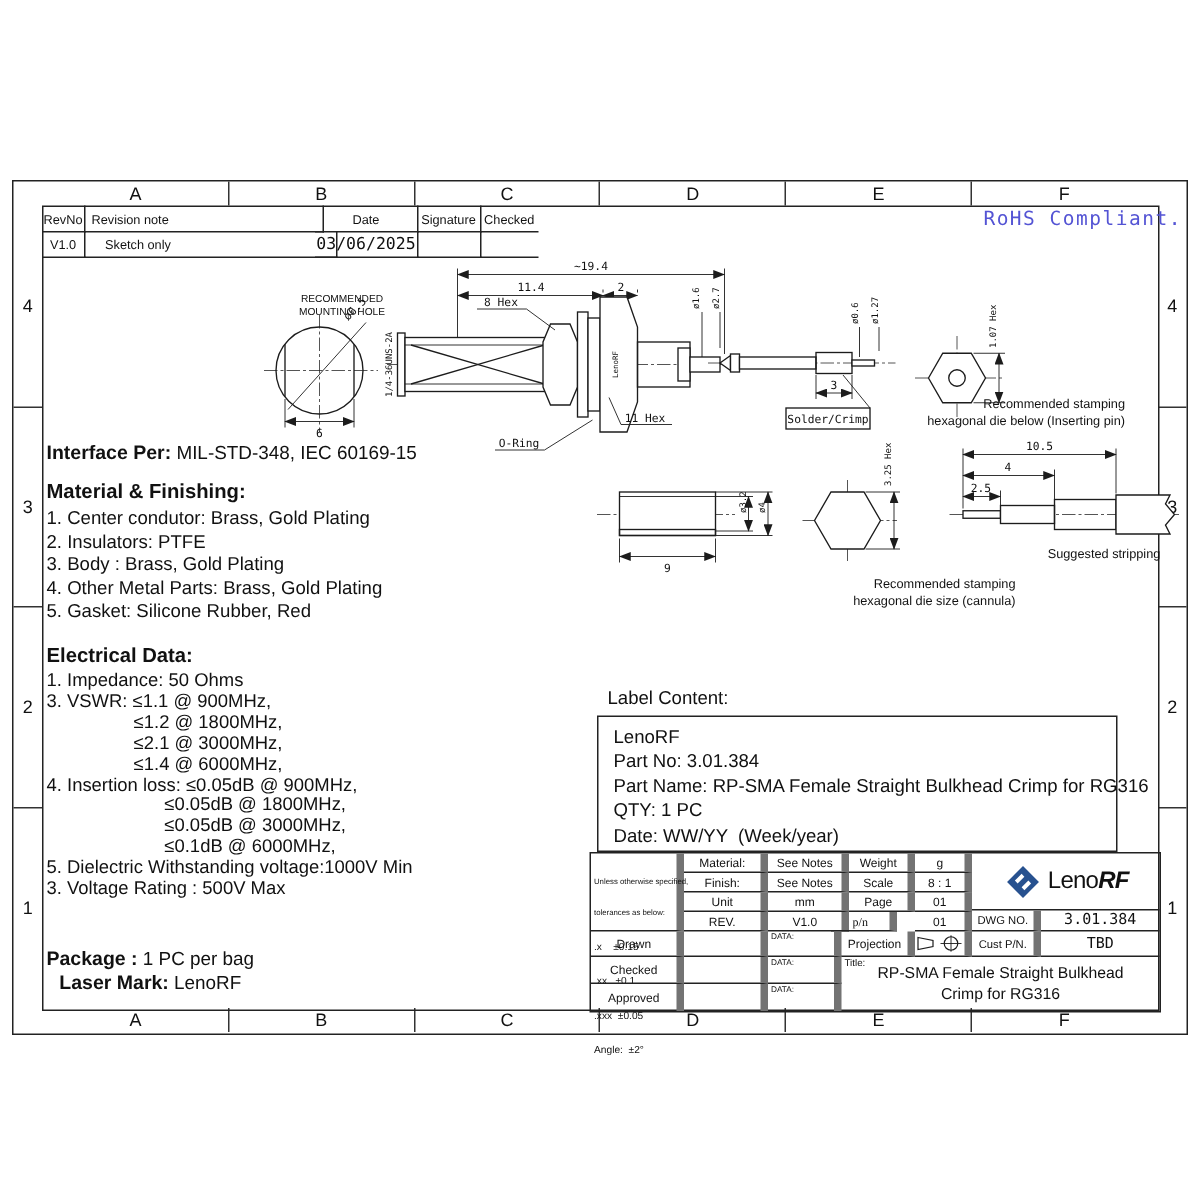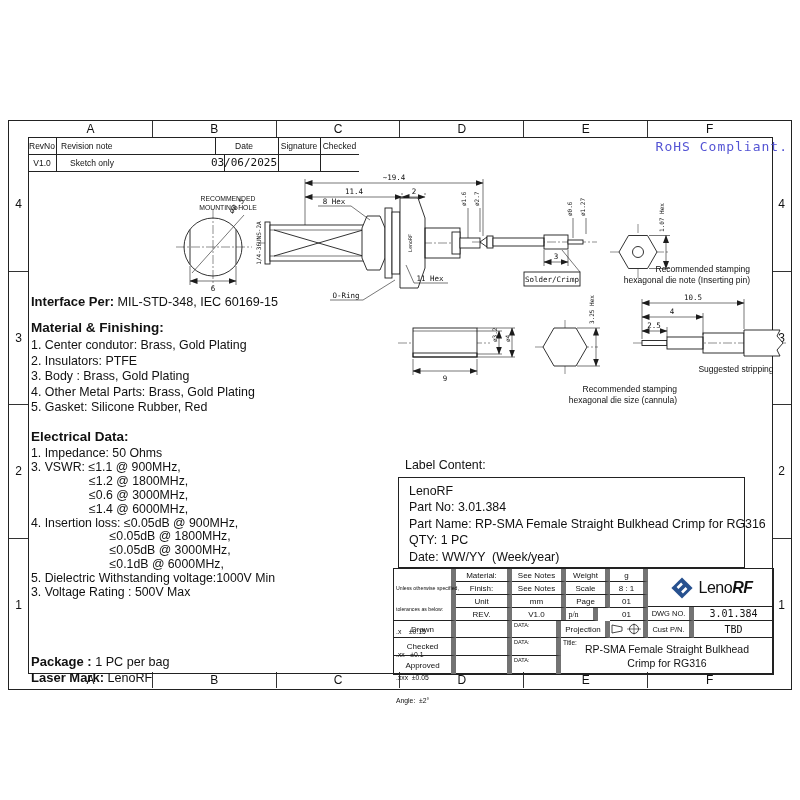--- a/index.html
+++ b/index.html
@@ -213,21 +213,21 @@
     <line class="cl" x1="36" y1="34" x2="36" y2="90"></line>
     <path class="fw" d="M17,62 L26.5,45.5 L45.5,45.5 L55,62 L45.5,78.5 L26.5,78.5 Z"></path>
     <circle class="ln" cx="36" cy="62" r="5.5"></circle>
     <line class="dl" x1="47" y1="45.5" x2="68" y2="45.5"></line>
     <line class="dl" x1="47" y1="78.5" x2="68" y2="78.5"></line>
     <line class="dl" x1="64" y1="45.5" x2="64" y2="78.5" marker-start="url(#ar)" marker-end="url(#ar)"></line>
     <text x="62" y="42" transform="rotate(-90 62 42)" class="sm">1.07 Hex</text>
   </svg>
   <div class="abs tiny-note" style="left:600px;top:264px;width:150px;">
     <div>Recommended stamping</div>
-    <div>hexagonal die note (Inserting pin)</div>
+    <div>hexagonal die below (Inserting pin)</div>
   </div>
 
   <svg class="abs" style="left:398px;top:310px;" width="125" height="78">
     <line class="cl" x1="0" y1="33" x2="92" y2="33"></line>
     <rect class="fw" x="15" y="18" width="64" height="29"></rect>
     <line class="dl" x1="15" y1="21" x2="79" y2="21"></line>
     <rect class="ln" x="15" y="43" width="64" height="4" fill="url(#hatch)"></rect>
 
     <line class="dl" x1="79" y1="21" x2="104" y2="21"></line>
     <line class="dl" x1="79" y1="44" x2="104" y2="44"></line>
@@ -291,32 +291,32 @@
       <div class="note-line">5. Gasket: Silicone Rubber, Red</div>
     </div>
   </div>
 
   <div class="abs" style="left:31px;top:429px;">
     <div class="h-bold" style="font-size:13.5px;">Electrical Data:</div>
     <div style="margin-top:3px;">
       <div class="el-line">1. Impedance: 50 Ohms</div>
       <div class="el-line">3. VSWR: ≤1.1 @ 900MHz,</div>
       <div class="el-line">                 ≤1.2 @ 1800MHz,</div>
-      <div class="el-line">                 ≤0.6 @ 3000MHz,</div>
+      <div class="el-line">                 ≤2.1 @ 3000MHz,</div>
       <div class="el-line">                 ≤1.4 @ 6000MHz,</div>
       <div class="el-line">4. Insertion loss: ≤0.05dB @ 900MHz,</div>
       <div class="el-line">                       ≤0.05dB @ 1800MHz,</div>
       <div class="el-line">                       ≤0.05dB @ 3000MHz,</div>
       <div class="el-line">                       ≤0.1dB @ 6000MHz,</div>
       <div class="el-line">5. Dielectric Withstanding voltage:1000V Min</div>
       <div class="el-line">3. Voltage Rating : 500V Max</div>
     </div>
   </div>
 
-  <div class="abs" style="left:31px;top:654px;font-size:12.6px;line-height:16px;">
+  <div class="abs" style="left:31px;top:631px;font-size:12.6px;line-height:16px;text-align:center;">
     <div>
       <span class="h-bold">Package :</span><span style="white-space:pre;"> 1 PC per bag</span>
     </div>
     <div>
       <span class="h-bold">Laser Mark:</span><span style="white-space:pre;"> LenoRF</span>
     </div>
   </div>
 
   <div class="abs" style="left:405px;top:458px;font-size:12.4px;">Label Content:</div>
   <div class="abs lc-box">

